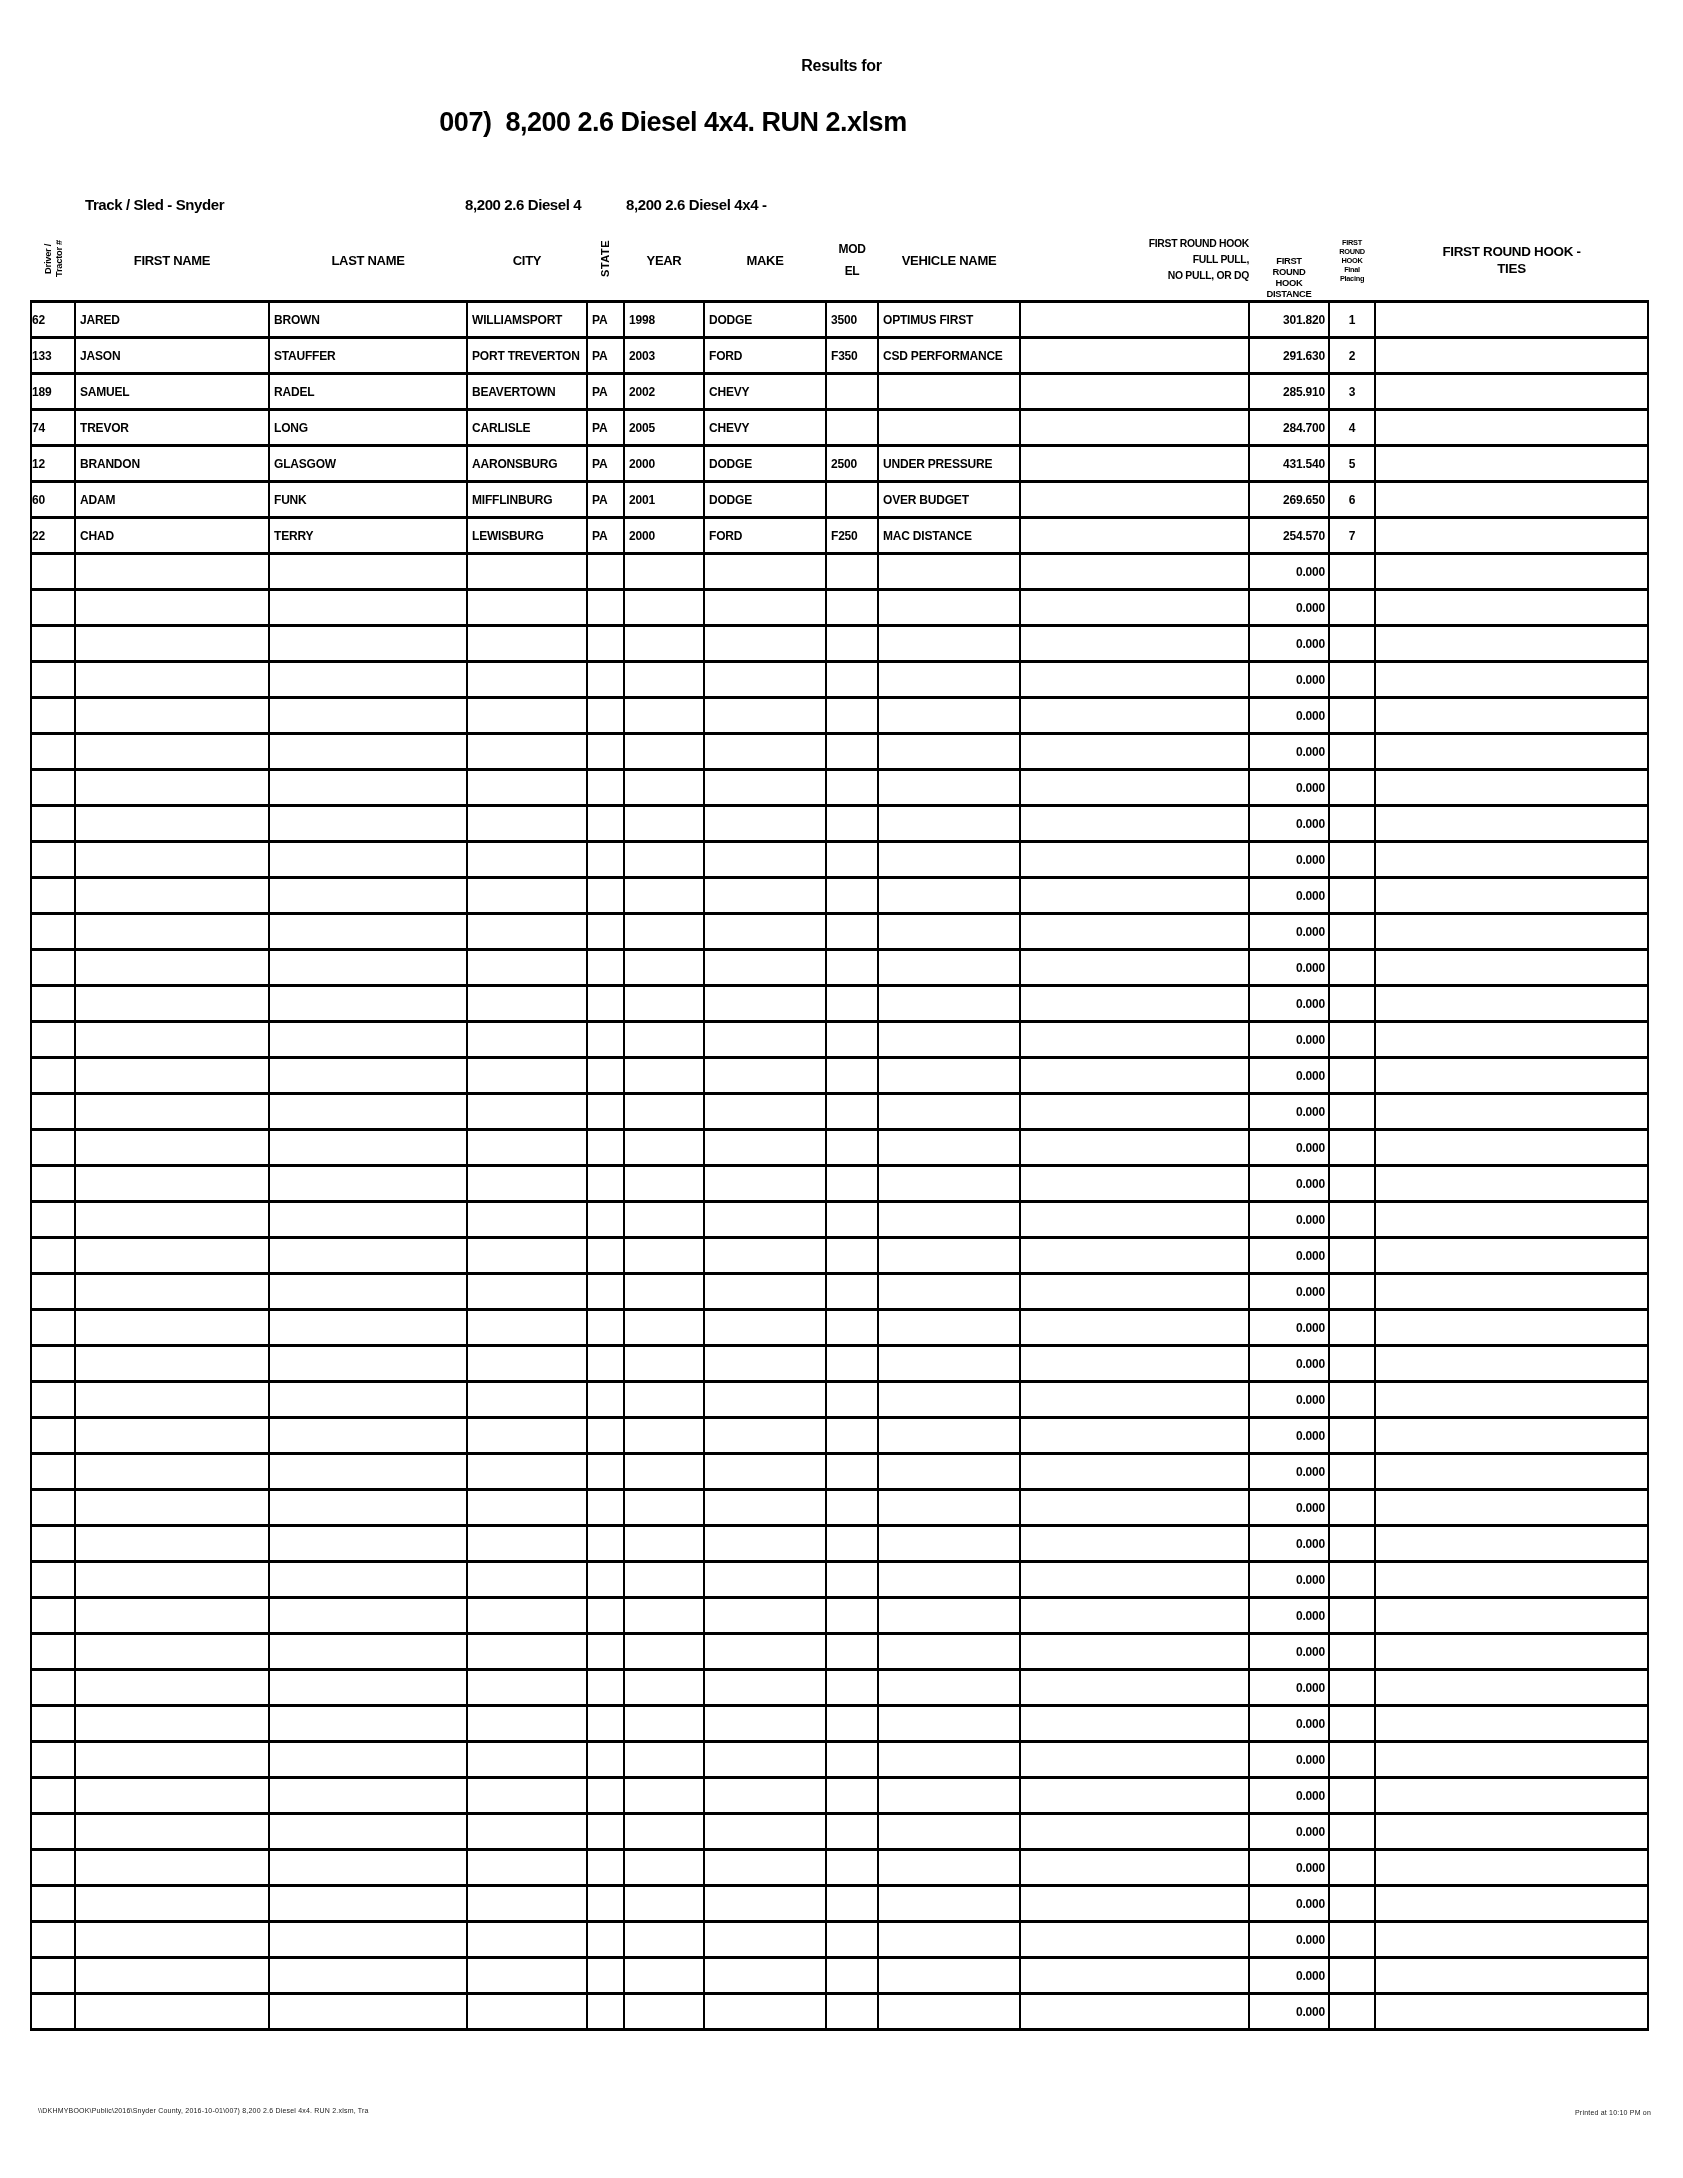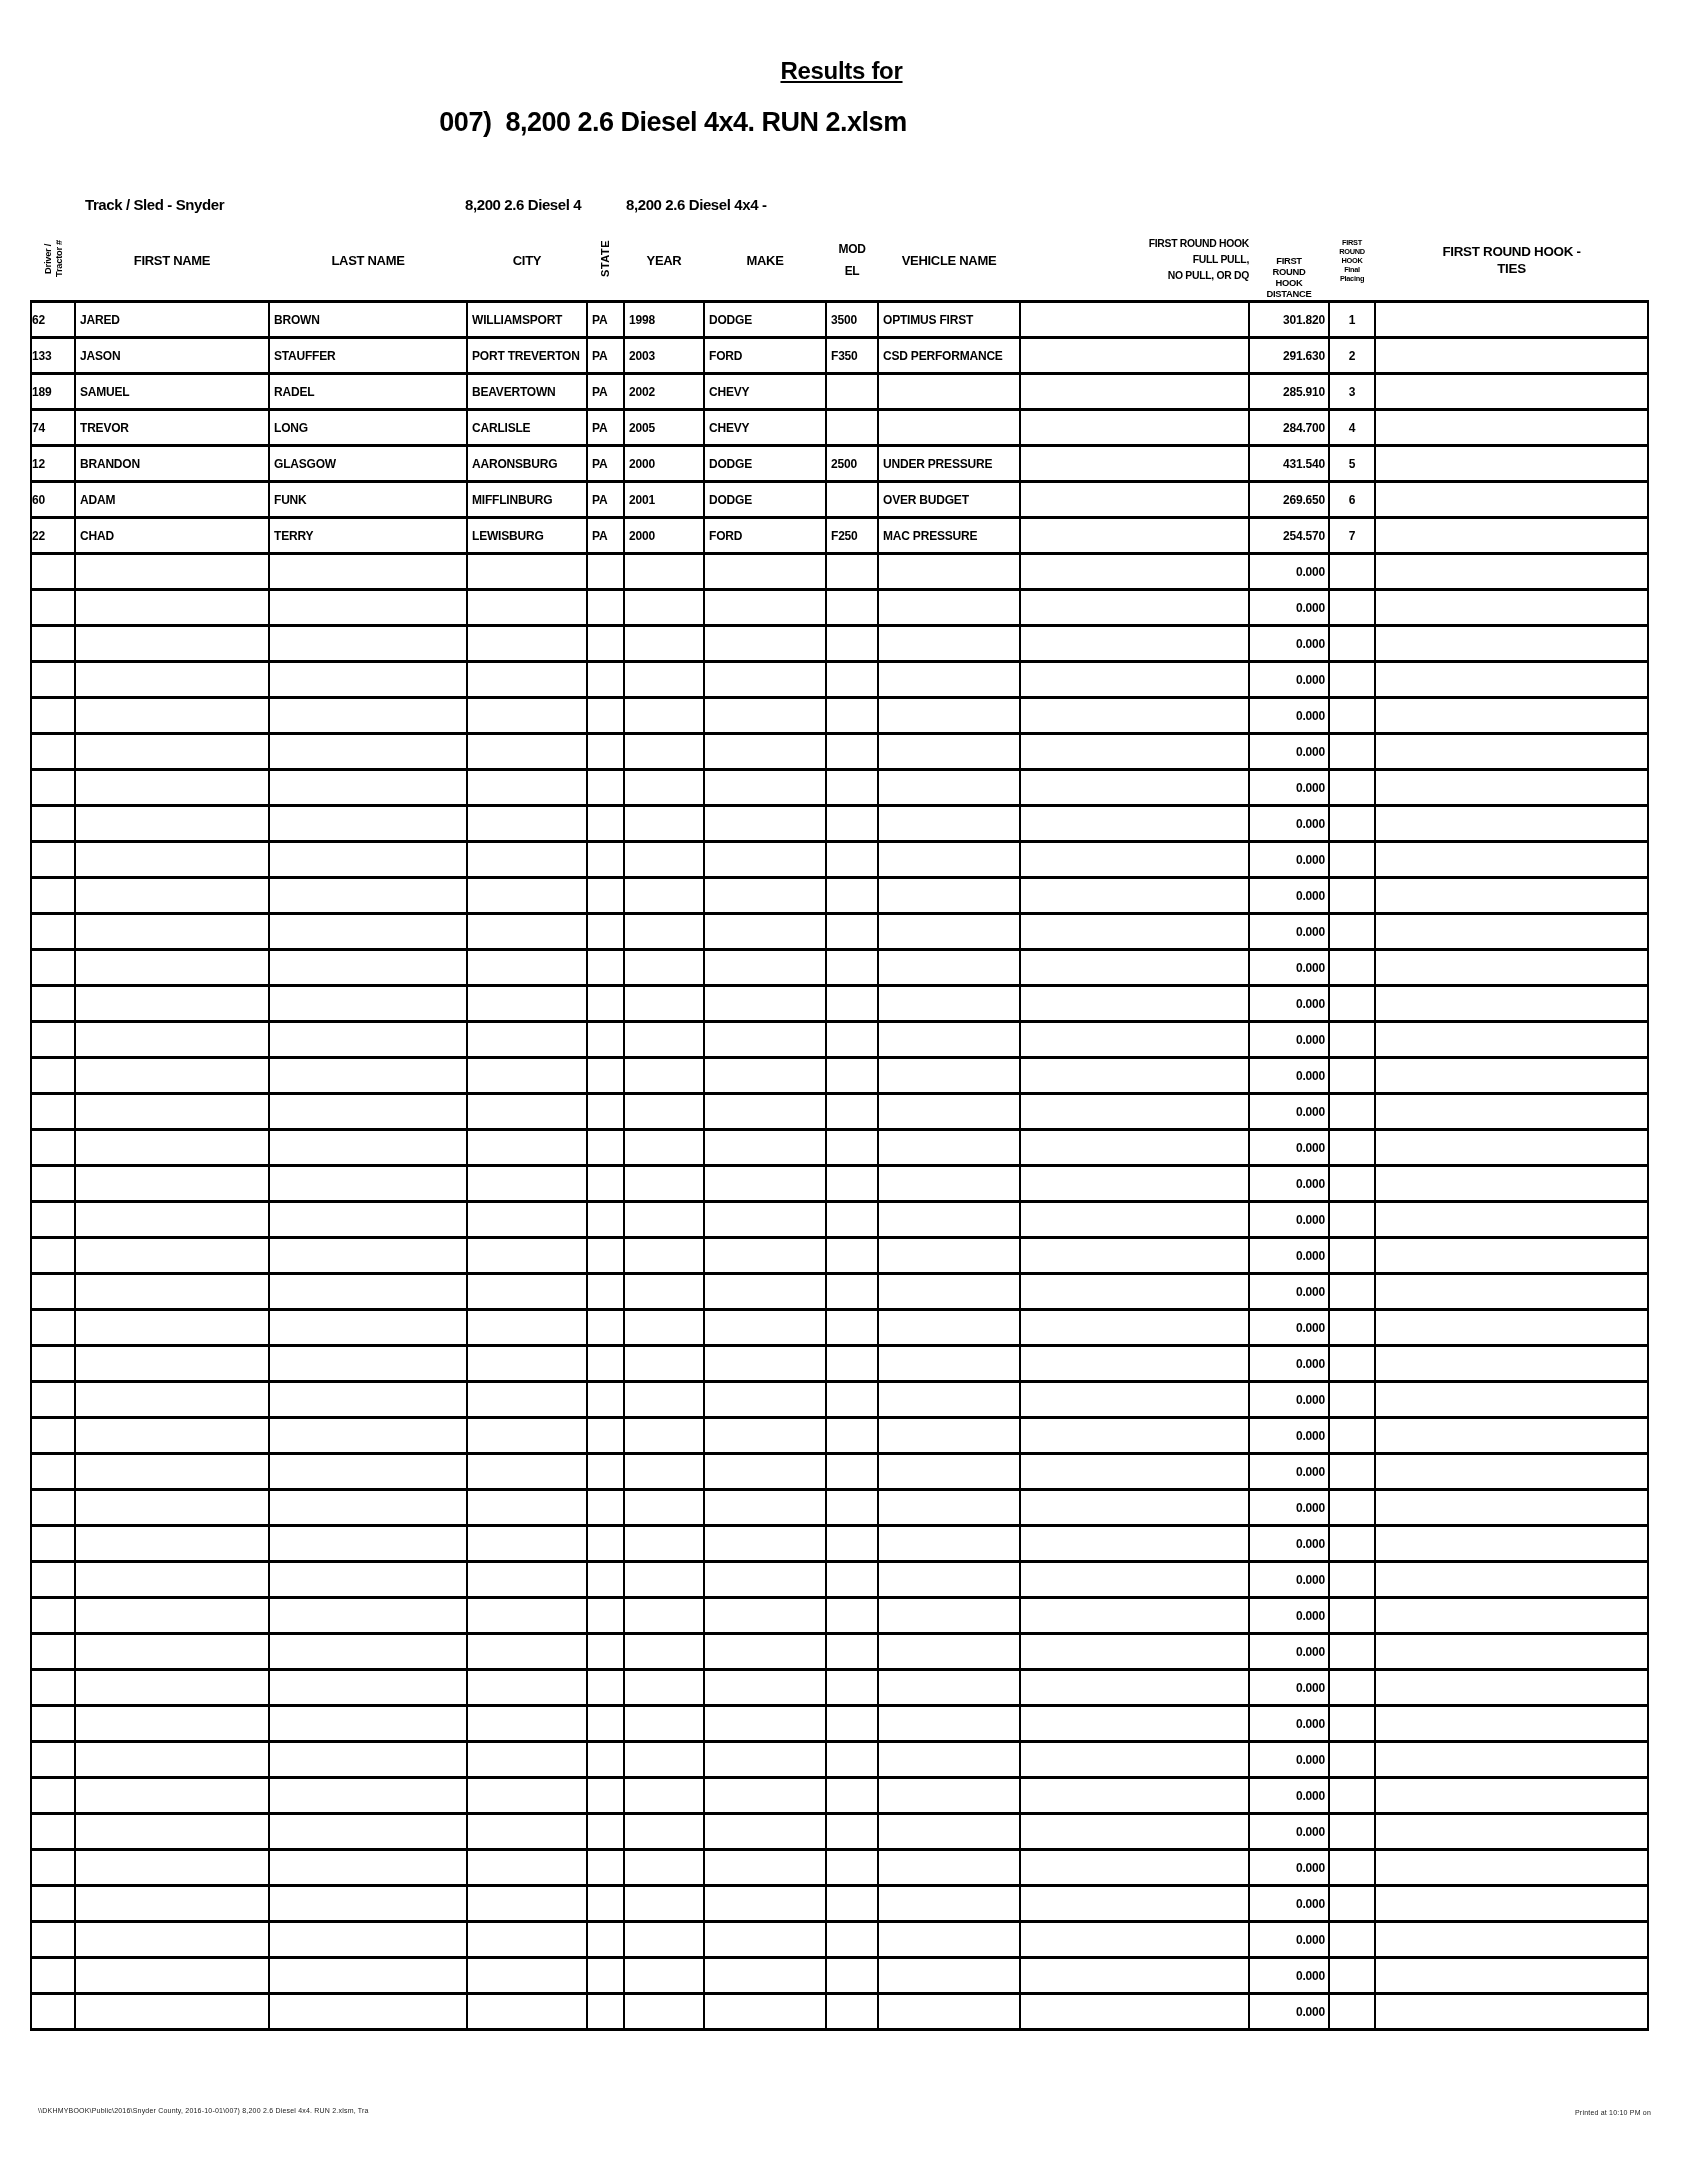--- a/index.html
+++ b/index.html
@@ -1,19 +1,19 @@
 <!DOCTYPE html>
 <html><head>
 <meta charset="utf-8">
 <style>
   html,body{margin:0;padding:0;background:#fff;}
   .page{position:relative;width:1683px;height:2178px;background:#fff;
         font-family:"Liberation Sans",sans-serif;color:#000;overflow:hidden;}
   .title1{position:absolute;top:57px;left:0;width:1683px;text-align:center;
-          font-size:24px;font-weight:bold;letter-spacing:-0.3px;white-space:pre;text-decoration:underline;}
+          font-size:16px;font-weight:bold;letter-spacing:-0.3px;white-space:pre;}
   .title2{position:absolute;top:107px;left:0;width:1346px;text-align:center;
           font-size:27px;font-weight:bold;letter-spacing:-0.5px;white-space:pre;}
   .meta{position:absolute;top:196px;left:0;width:1558px;height:22px;font-weight:bold;}
   .meta .track{position:absolute;left:85px;top:0;font-size:15px;letter-spacing:-0.4px;white-space:nowrap;}
   .meta .clsL{position:absolute;left:465px;top:0;font-size:15px;letter-spacing:-0.4px;white-space:nowrap;}
   .meta .clsR{position:absolute;left:626px;top:0;font-size:15px;letter-spacing:-0.4px;white-space:nowrap;}
   table.results{position:absolute;left:30px;top:220px;width:1616px;
         border-collapse:collapse;table-layout:fixed;}
   col.c-id{width:44px;} col.c-first{width:194px;} col.c-last{width:198px;}
   col.c-city{width:120px;} col.c-state{width:37px;} col.c-year{width:80px;}
@@ -194,21 +194,21 @@
         </tr>
         <tr>
           <td class="col-id">22</td>
           <td class="col-first_name">CHAD</td>
           <td class="col-last_name">TERRY</td>
           <td class="col-city">LEWISBURG</td>
           <td class="col-state">PA</td>
           <td class="col-year">2000</td>
           <td class="col-make">FORD</td>
           <td class="col-model">F250</td>
-          <td class="col-vehicle_name">MAC PRESSURE</td>
+          <td class="col-vehicle_name">MAC DISTANCE</td>
           <td class="col-full_pull"></td>
           <td class="col-distance">254.570</td>
           <td class="col-placing">7</td>
           <td class="col-ties"></td>
         </tr>
         <tr>
           <td class="col-id"></td>
           <td class="col-first_name"></td>
           <td class="col-last_name"></td>
           <td class="col-city"></td>

